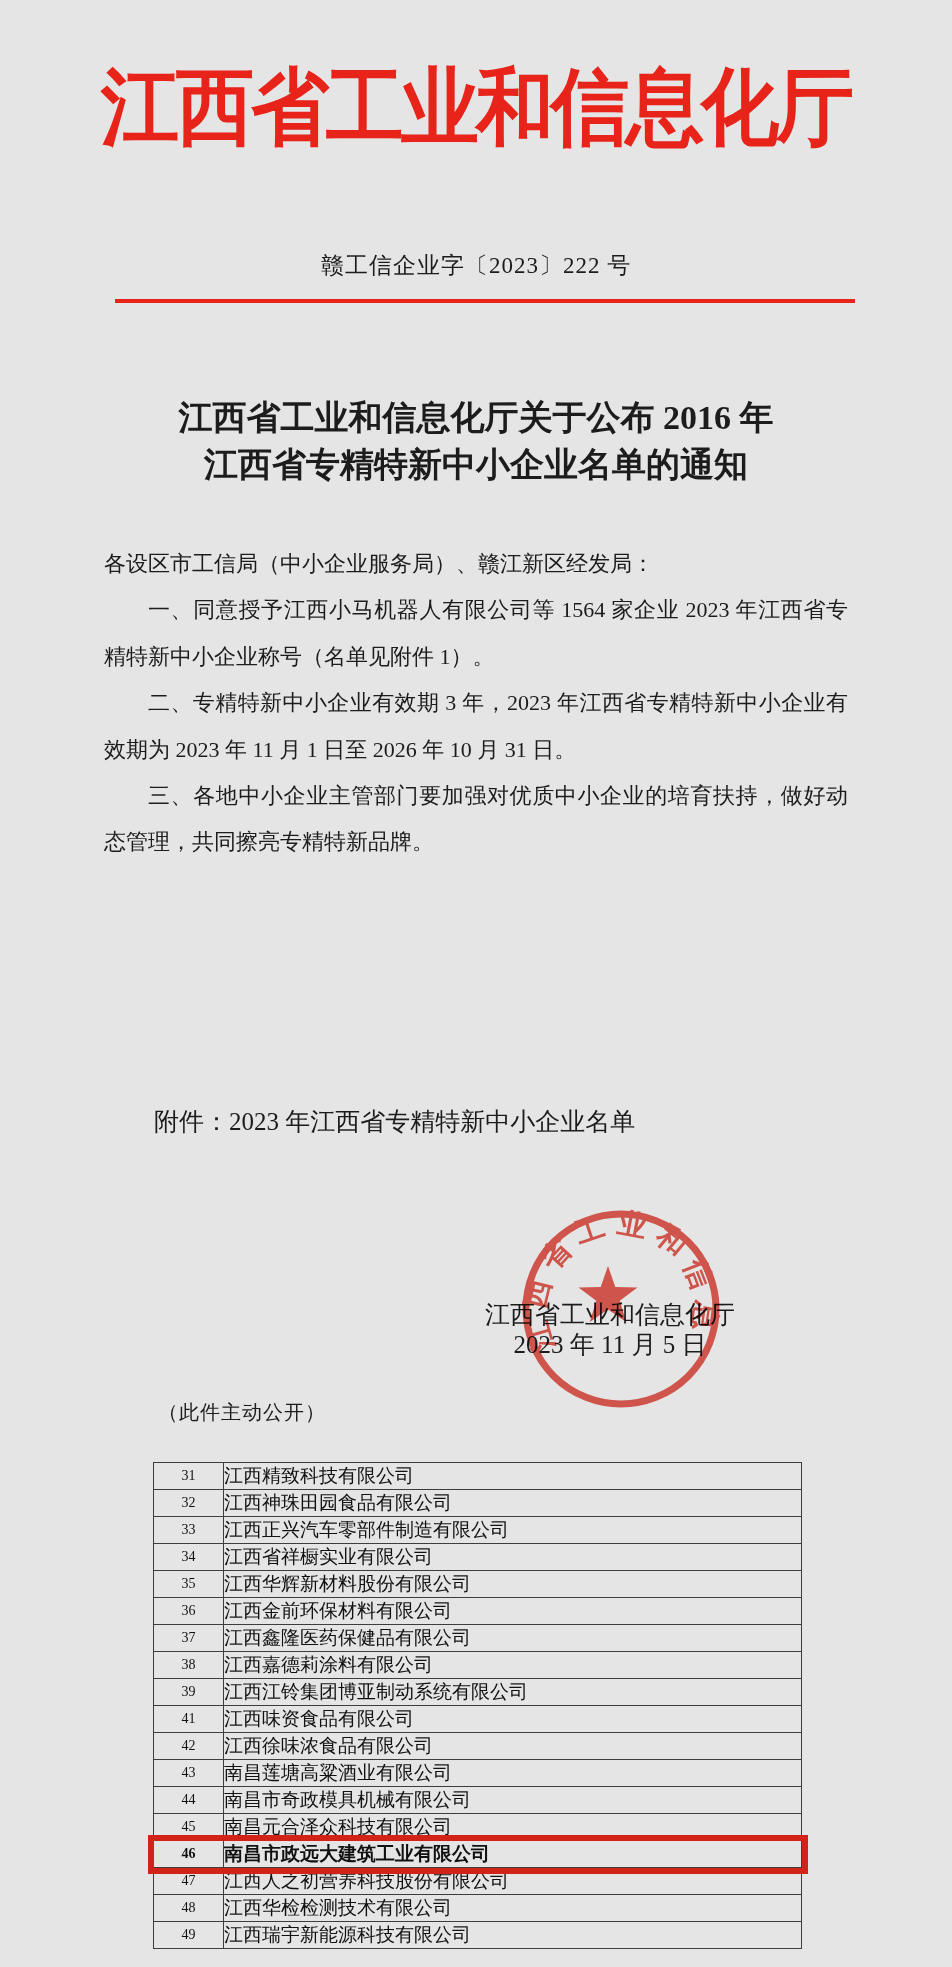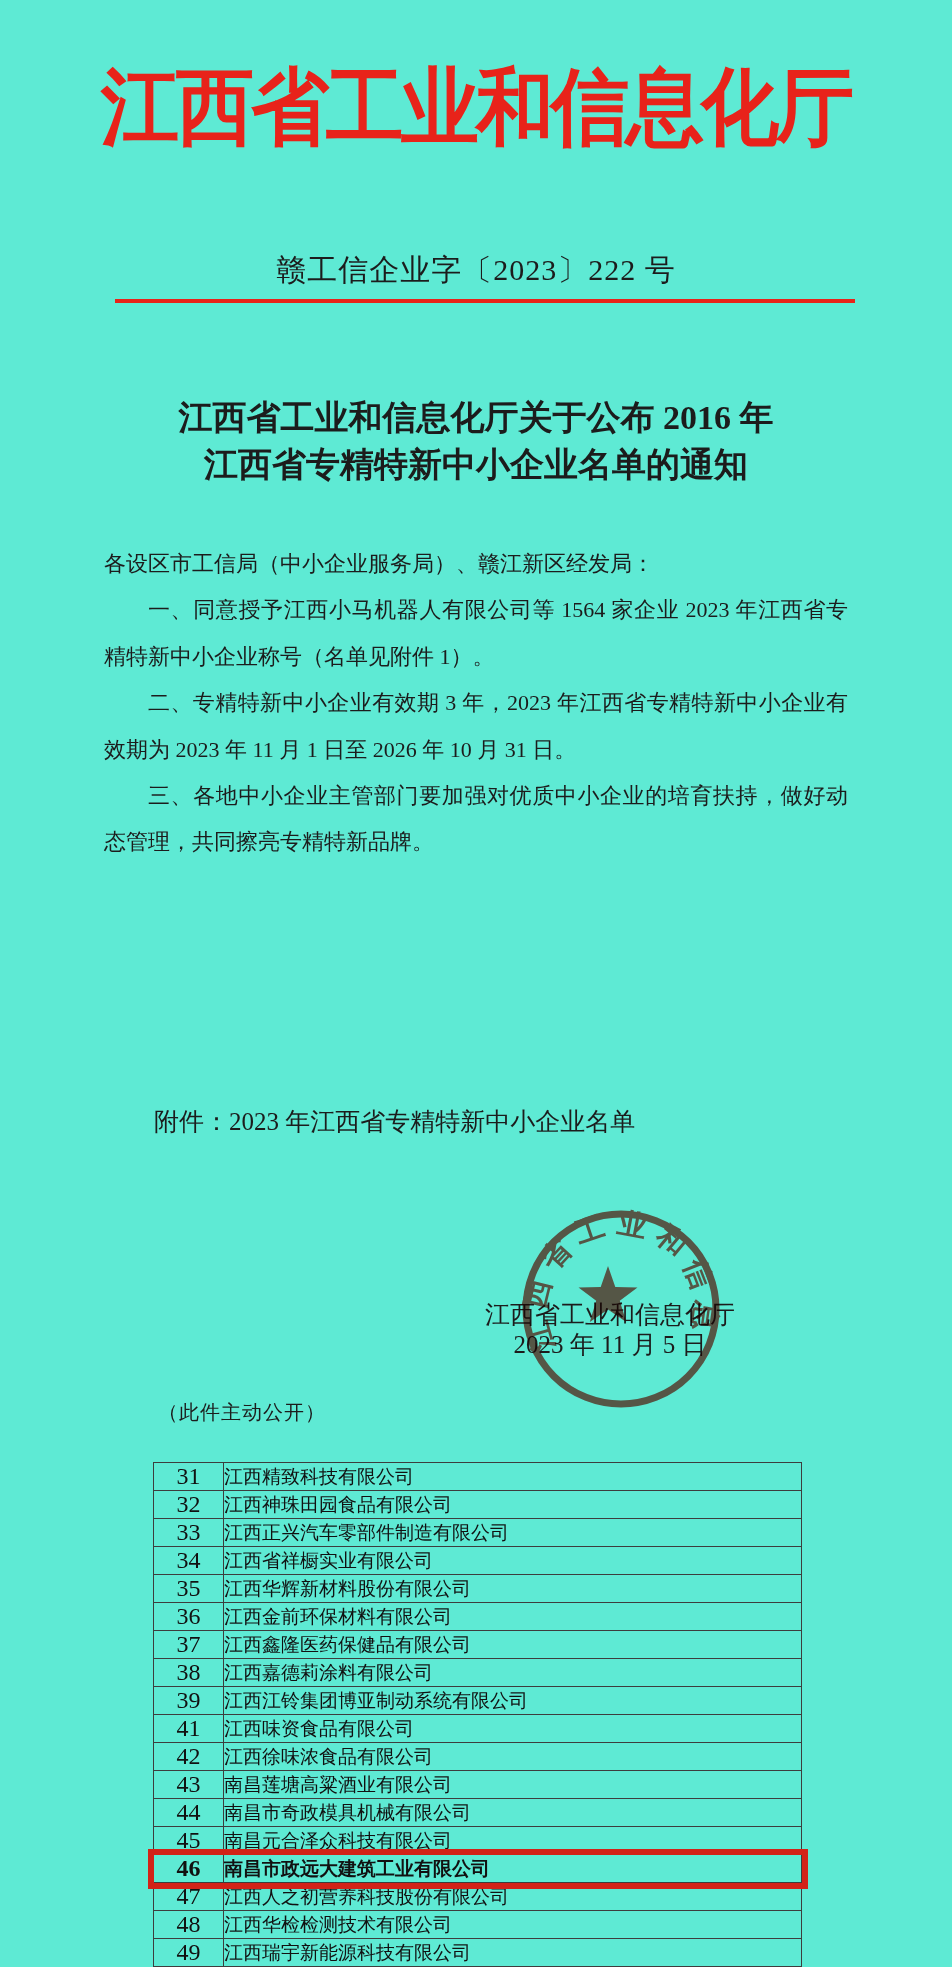--- a/index.html
+++ b/index.html
@@ -4,32 +4,32 @@
 <style>
   :root{
     --header-red:#e8231a;
     --seal-red:#e23a2e;
     --highlight-red:#d22318;
     --ink:#1c1c1c;
   }
   html,body{margin:0;padding:0;background:#ffffff;}
   .page{
     position:relative;width:952px;height:1967px;overflow:hidden;
-    background:#5eead4;color:var(--ink);
+    background:#e5e5e5;color:var(--ink);
     font-family:"Liberation Serif","DejaVu Serif",serif;
   }
   .agency-header{
     position:absolute;top:52px;left:0;width:100%;text-align:center;
     color:var(--header-red);font-size:78px;font-weight:bold;
     letter-spacing:-3px;transform:scaleY(1.08);transform-origin:center top;
     white-space:nowrap;
   }
   .doc-number{
     position:absolute;top:250px;left:0;width:100%;text-align:center;
-    font-size:30px;letter-spacing:1px;
+    font-size:23px;letter-spacing:1px;
   }
   .red-line{
     position:absolute;top:299px;left:115px;width:740px;height:4px;
     background:var(--header-red);
   }
   .doc-title{
     position:absolute;top:394px;left:0;width:100%;text-align:center;
     font-size:34px;font-weight:bold;line-height:47px;
   }
   .body-text{
@@ -56,21 +56,21 @@
   }
   table.listing{
     position:absolute;top:1462px;left:153px;width:649px;
     border-collapse:collapse;table-layout:fixed;
     font-size:19px;color:#111;
   }
   table.listing td{
     border:1px solid #3d3d3d;height:25.6px;padding:0;
     white-space:nowrap;overflow:hidden;
   }
-  td.cell-no{width:69px;text-align:center;font-size:24px;}
+  td.cell-no{width:69px;text-align:center;font-size:14px;}
   td.cell-name{padding-left:9px;}
   tr.highlight{outline:6px solid var(--highlight-red);font-weight:bold;}
 </style>
 </head>
 <body>
 
 <div class="page">
 
   <div class="agency-header">江西省工业和信息化厅</div>
 

